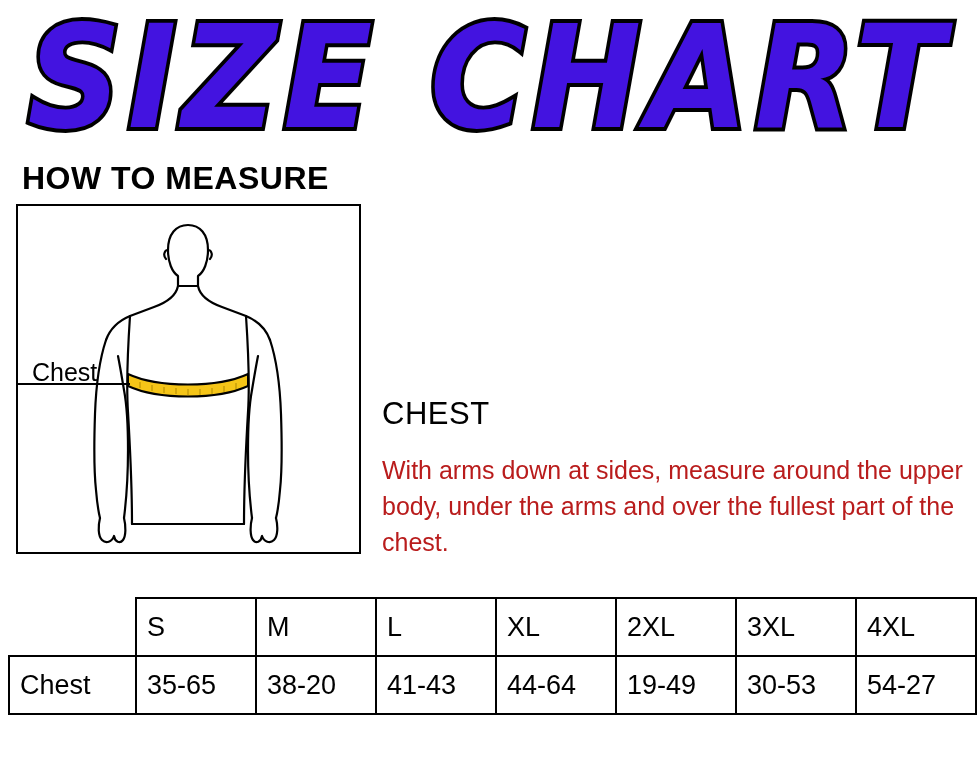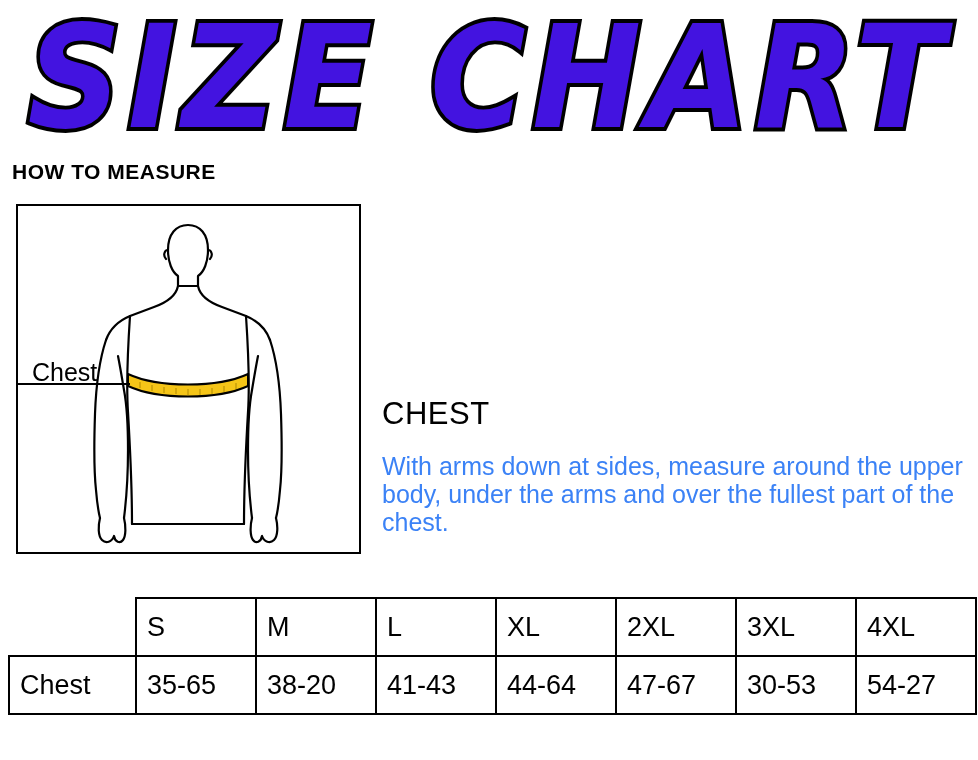--- a/index.html
+++ b/index.html
@@ -35,25 +35,25 @@
     text-align: center;
     line-height: 150px;
     white-space: nowrap;
     transform: scaleY(1.12) scaleX(1.02);
     transform-origin: center top;
   }
 
   
   .how-heading {
     position: absolute;
-    left: 12px;
+    left: 22px;
     top: 160px;
     font-family: "Liberation Sans", sans-serif;
     font-weight: bold;
-    font-size: 21px;
+    font-size: 32px;
     color: #000;
     letter-spacing: 0.5px;
   }
 
   
   .figure-box {
     position: absolute;
     left: 16px;
     top: 204px;
     width: 345px;
@@ -86,22 +86,22 @@
     color: #000;
     letter-spacing: 0.5px;
   }
   .desc-body {
     position: absolute;
     left: 382px;
     top: 452px;
     width: 590px;
     font-family: "Liberation Sans", sans-serif;
     font-size: 25px;
-    line-height: 28px;
-    color: #3b82f6;
+    line-height: 36px;
+    color: #b91c1c;
   }
 
   
   .size-table {
     position: absolute;
     left: 8px;
     top: 597px;
     border-collapse: collapse;
     table-layout: fixed;
   }
@@ -196,18 +196,18 @@
       <td class="col-size">2XL</td>
       <td class="col-size">3XL</td>
       <td class="col-size">4XL</td>
     </tr>
     <tr>
       <td class="col-label">Chest</td>
       <td class="col-size">35-65</td>
       <td class="col-size">38-20</td>
       <td class="col-size">41-43</td>
       <td class="col-size">44-64</td>
-      <td class="col-size">47-67</td>
+      <td class="col-size">19-49</td>
       <td class="col-size">30-53</td>
       <td class="col-size">54-27</td>
     </tr>
   </tbody>
 </table>
 
 </body></html>

